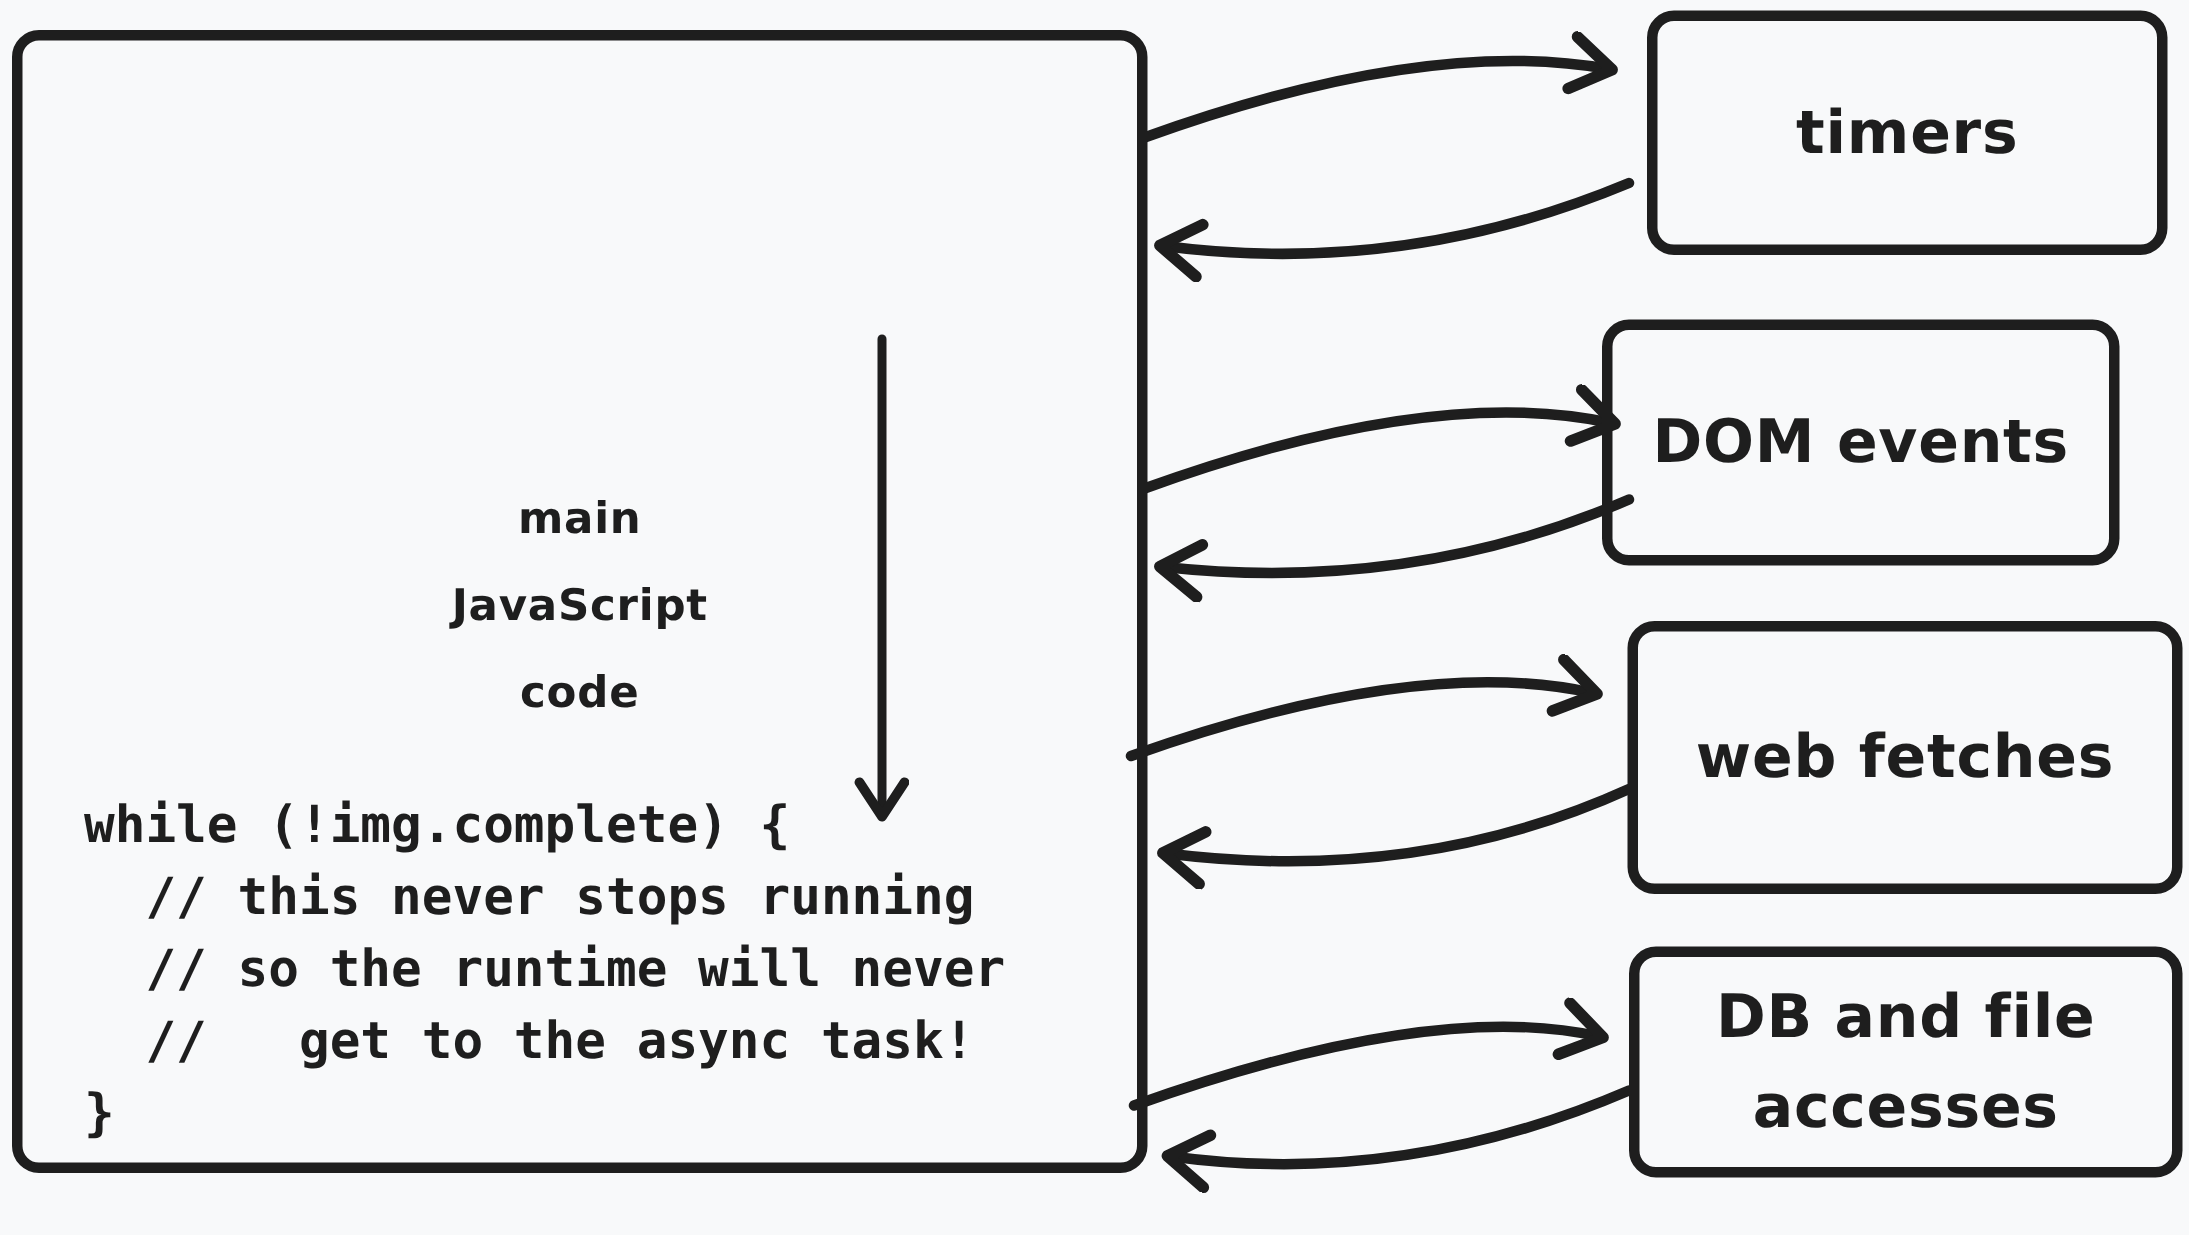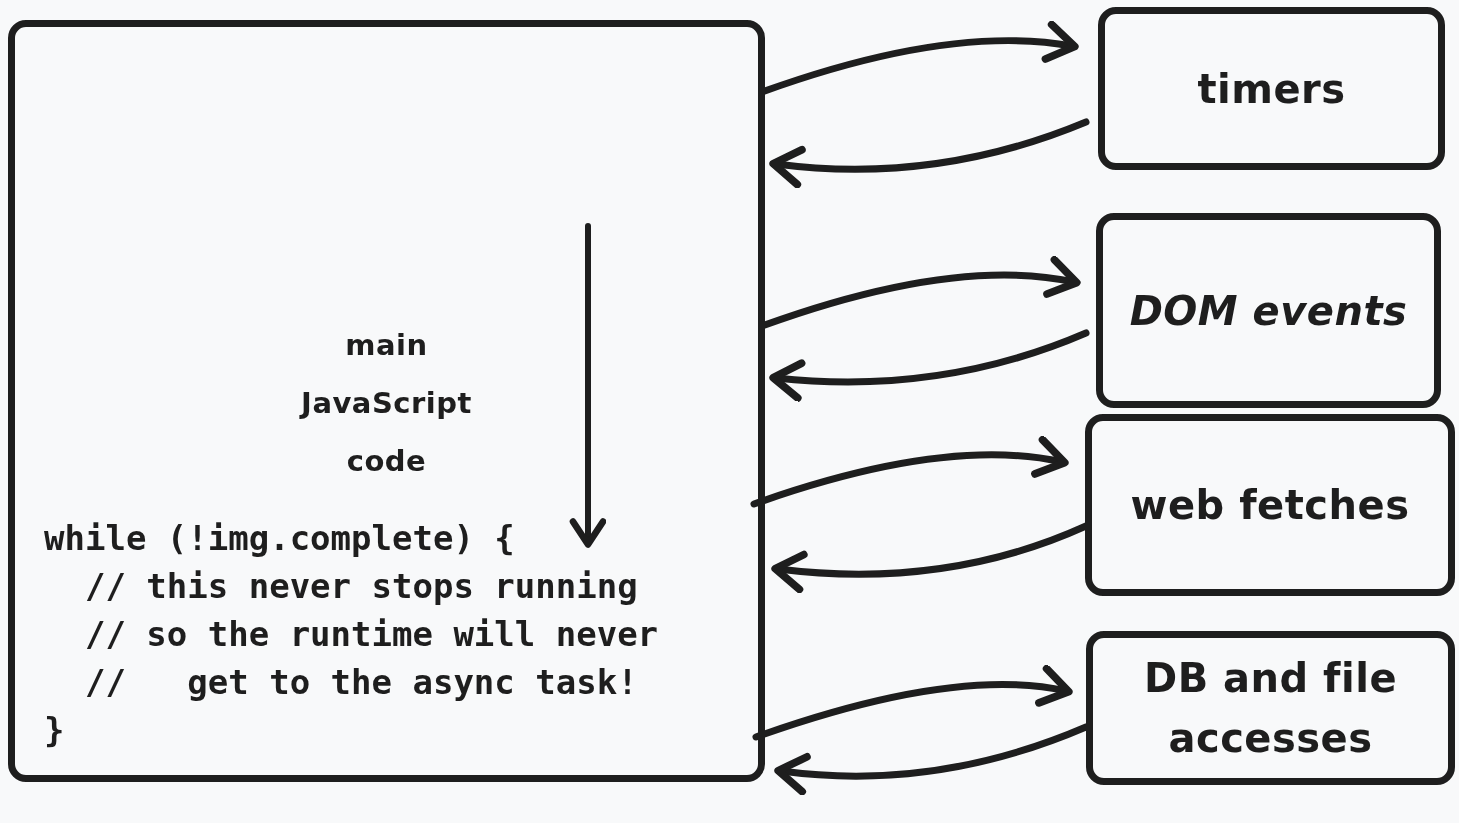--- a/index.html
+++ b/index.html
@@ -40,21 +40,21 @@
     text-align: center;
     font-size: 29px;
     line-height: 58px;
     font-weight: bold;
     white-space: pre-line;
     letter-spacing: 0.5px;
   }
   .code {
     position: absolute;
     left: 44px; top: 514px;
-    margin: 0;
+    margin: 12px;
     font-family: "DejaVu Sans Mono", "Liberation Mono", monospace;
     font-size: 34px;
     line-height: 48px;
     font-weight: bold;
     white-space: pre;
     color: #1e1e1e;
   }
   .task-box {
     display: flex;
     align-items: center;
@@ -62,21 +62,21 @@
   }
   .task-label {
     font-size: 40px;
     line-height: 60px;
     font-weight: bold;
     text-align: center;
     white-space: pre-line;
     letter-spacing: 0.5px;
   }
   .task-timers      { left: 1098px; top: 7px;   width: 347px; height: 163px; }
-  .task-dom-events  { left: 1096px; top: 213px; width: 345px; height: 195px; font-style: italic; }
+  .task-dom-events  { left: 1068px; top: 213px; width: 345px; height: 164px; }
   .task-web-fetches { left: 1085px; top: 414px; width: 370px; height: 182px; }
   .task-db-file     { left: 1086px; top: 631px; width: 369px; height: 154px; }
 </style>
 </head>
 <body>
 
 <div class="canvas">
 
   <svg class="arrow-layer" viewBox="0 0 1459 823" xmlns="http://www.w3.org/2000/svg">
     <defs>

